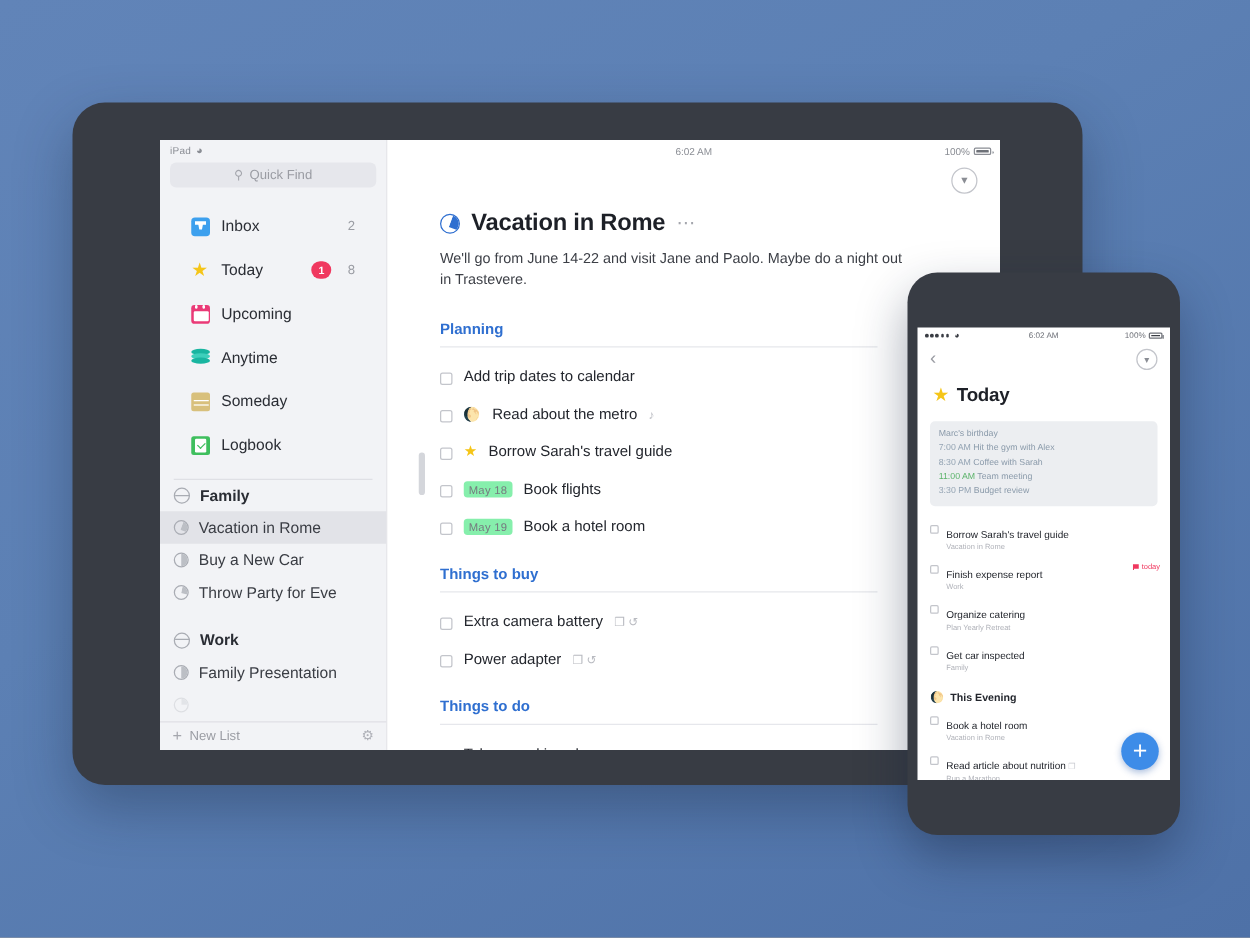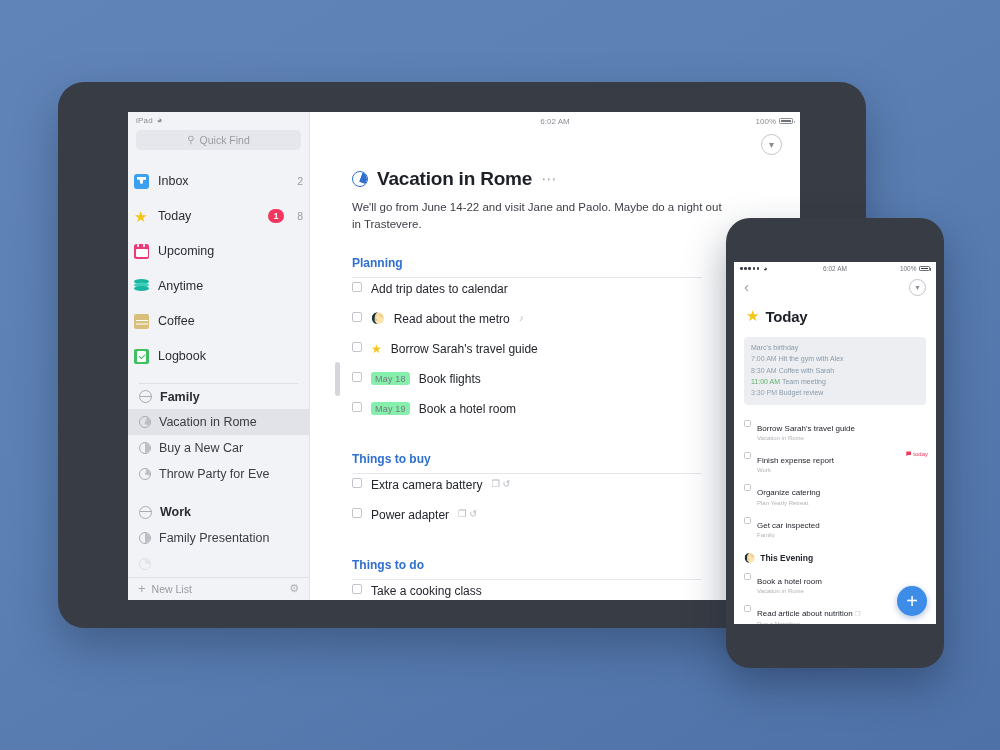--- a/index.html
+++ b/index.html
@@ -55,21 +55,21 @@
     display: flex; align-items: center; justify-content: center;
     gap: 5px;
     font-size: 10.5px; color: #9a9ca3;
   }
   .qf-icon { font-size: 10px; color: #a4a6ad; }
 
   #tab-nav { padding: 14px 0 0 0; }
   .navrow {
     height: 35px;
     display: flex; align-items: center;
-    padding: 0 6px;
+    padding: 0 25px;
     gap: 9px;
     font-size: 12.5px; color: #2a2d34;
   }
   .navrow .ic { width: 15px; height: 15px; flex: 0 0 15px; position: relative; }
   .navrow .lbl { flex: 1; }
   .navrow .cnt { font-size: 10.5px; color: #9a9ca3; }
   .badge {
     background: #f0385f; color: #fff;
     font-size: 8.5px; font-weight: bold;
     border-radius: 8px;
@@ -158,21 +158,21 @@
   .proj-desc { margin-top:9px; font-size:11.5px; color:#3c3f46; line-height:1.45; max-width:380px; }
 
   .sec-head {
     margin-top: 24px;
     font-size: 12px; font-weight: bold; color:#2f6fd0;
     padding-bottom: 7px;
     border-bottom: 1px solid #e6e7ec;
     width: 350px;
   }
   .task {
-    display:flex; align-items:flex-start; gap:9px;
+    display:flex; align-items:flex-end; gap:9px;
     height: 26px; margin-top: 4px;
     font-size: 12px; color:#23262d;
   }
   .cb { width:10px;height:10px;border:1px solid #c3c5cb;border-radius:2px;flex:0 0 10px; }
   .t-star { color:#f5c518; font-size:12px; }
   .t-moon { color:#4a8fe0; font-size:11px; }
   .datetag {
     background:#86efac; color:#76797f; font-size:9px;
     padding:1.5px 4px; border-radius:3px; letter-spacing:.2px;
   }
@@ -295,21 +295,21 @@
         <div class="navrow">
           <span class="ic ic-cal"></span>
           <span class="lbl">Upcoming</span>
         </div>
         <div class="navrow">
           <span class="ic ic-any"></span>
           <span class="lbl">Anytime</span>
         </div>
         <div class="navrow">
           <span class="ic ic-some"></span>
-          <span class="lbl">Coffee</span>
+          <span class="lbl">Someday</span>
         </div>
         <div class="navrow">
           <span class="ic ic-log"></span>
           <span class="lbl">Logbook</span>
         </div>
       </div>
 
       <div class="divider"></div>
 
       <div class="arearow">

